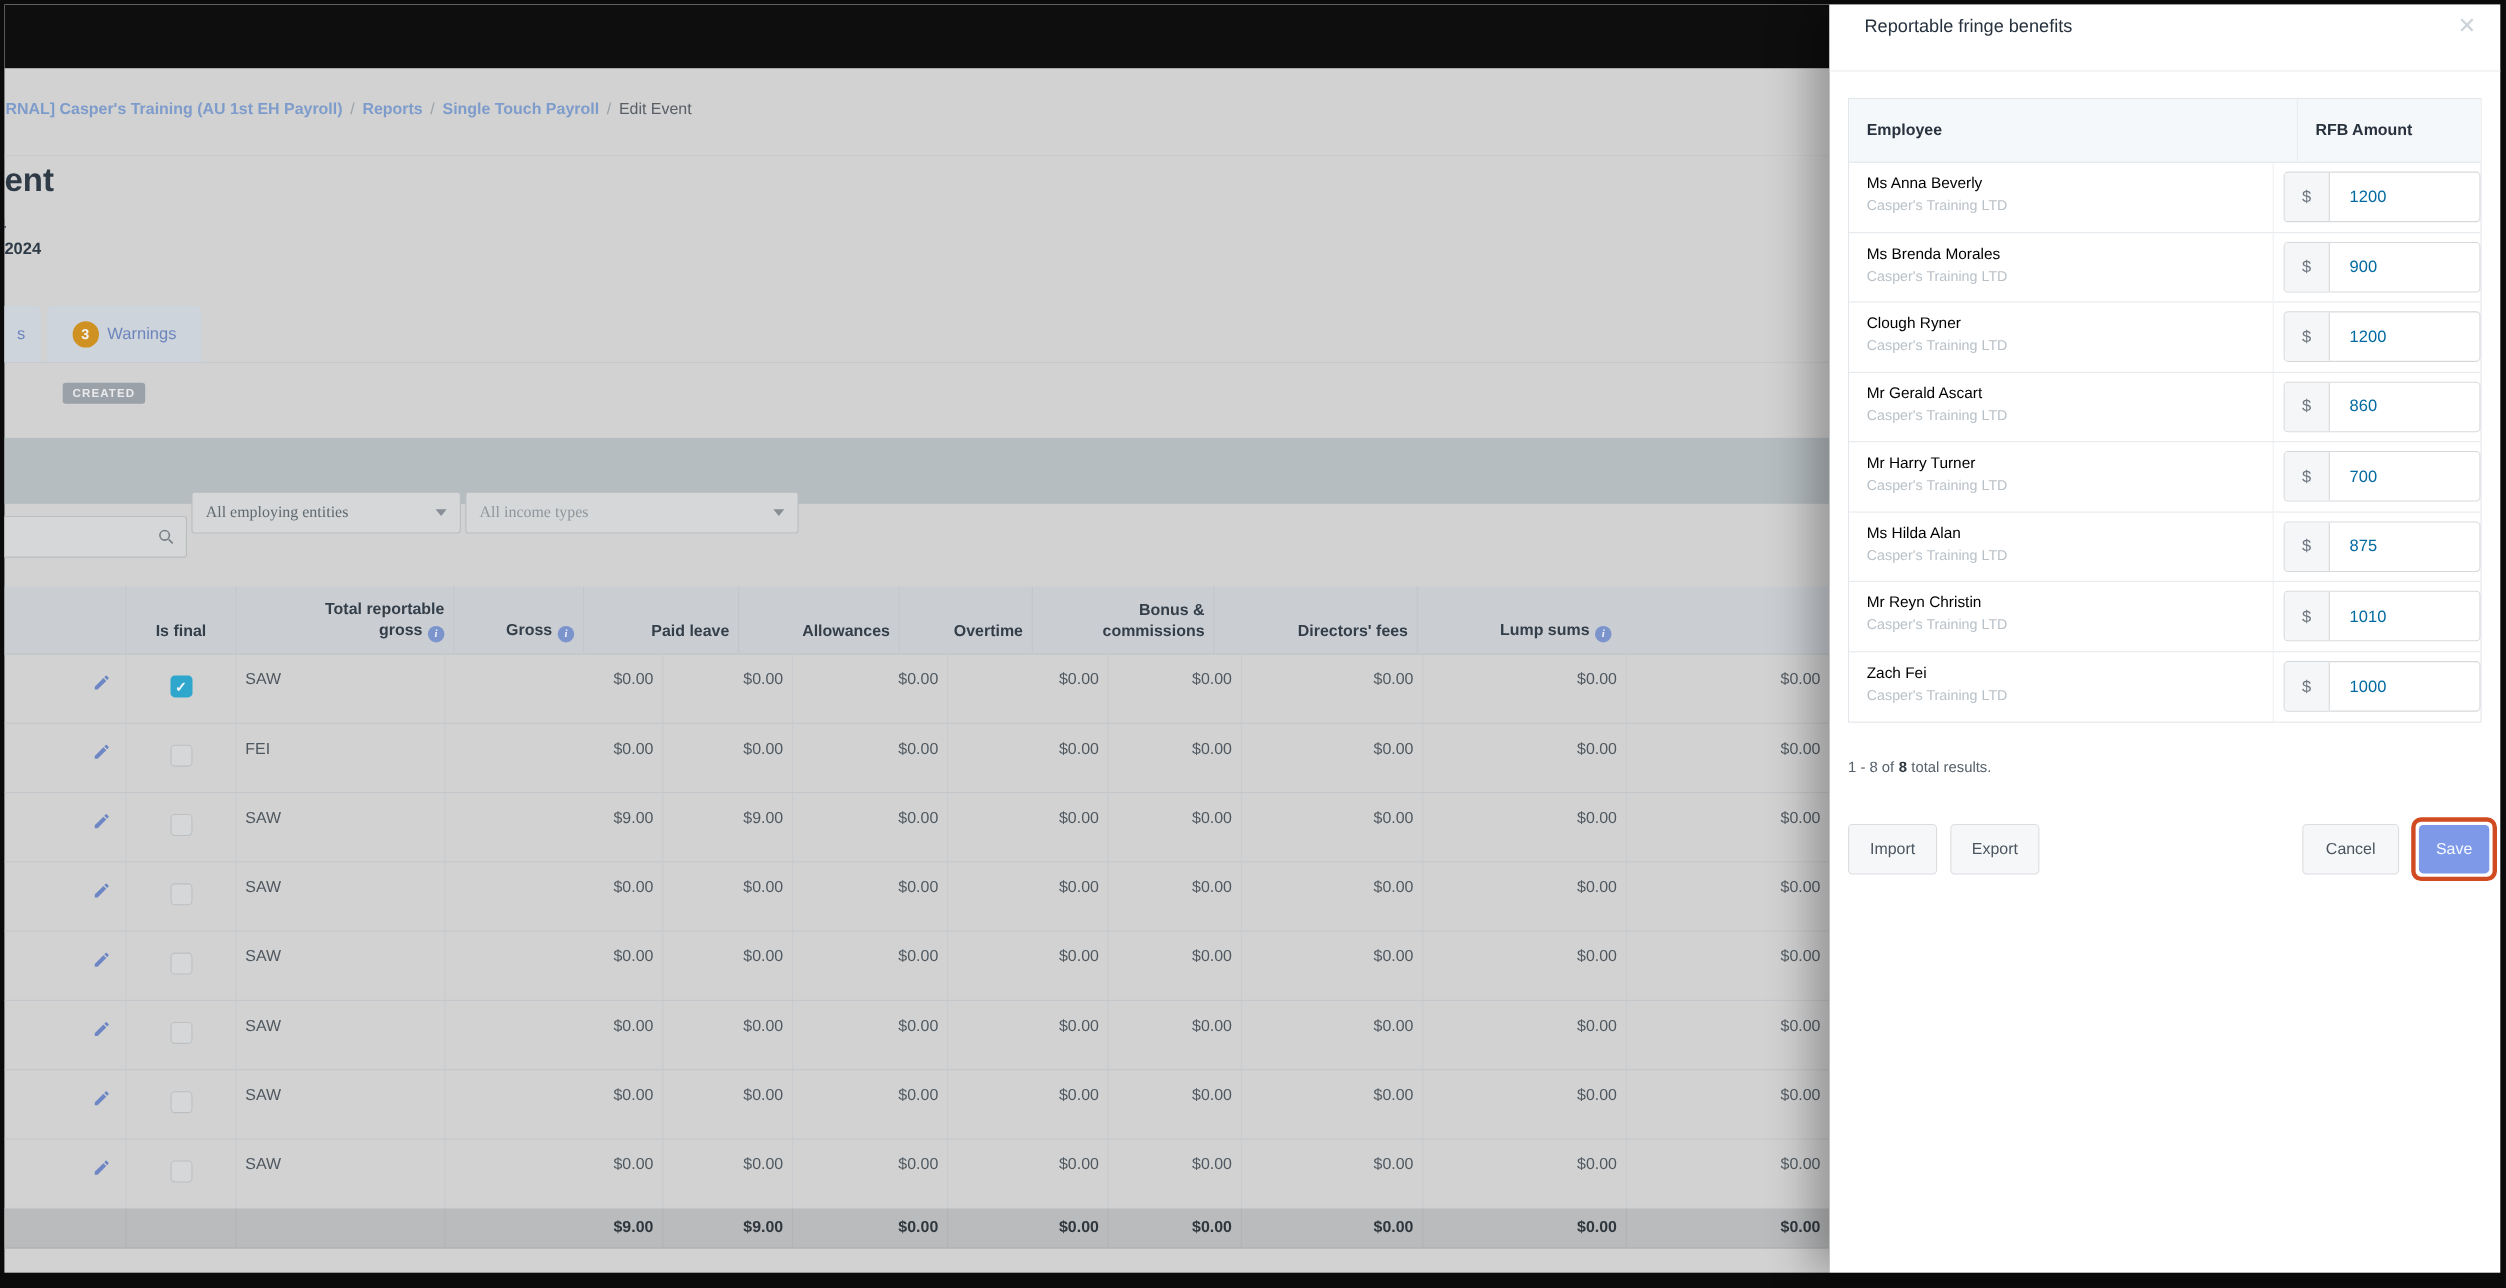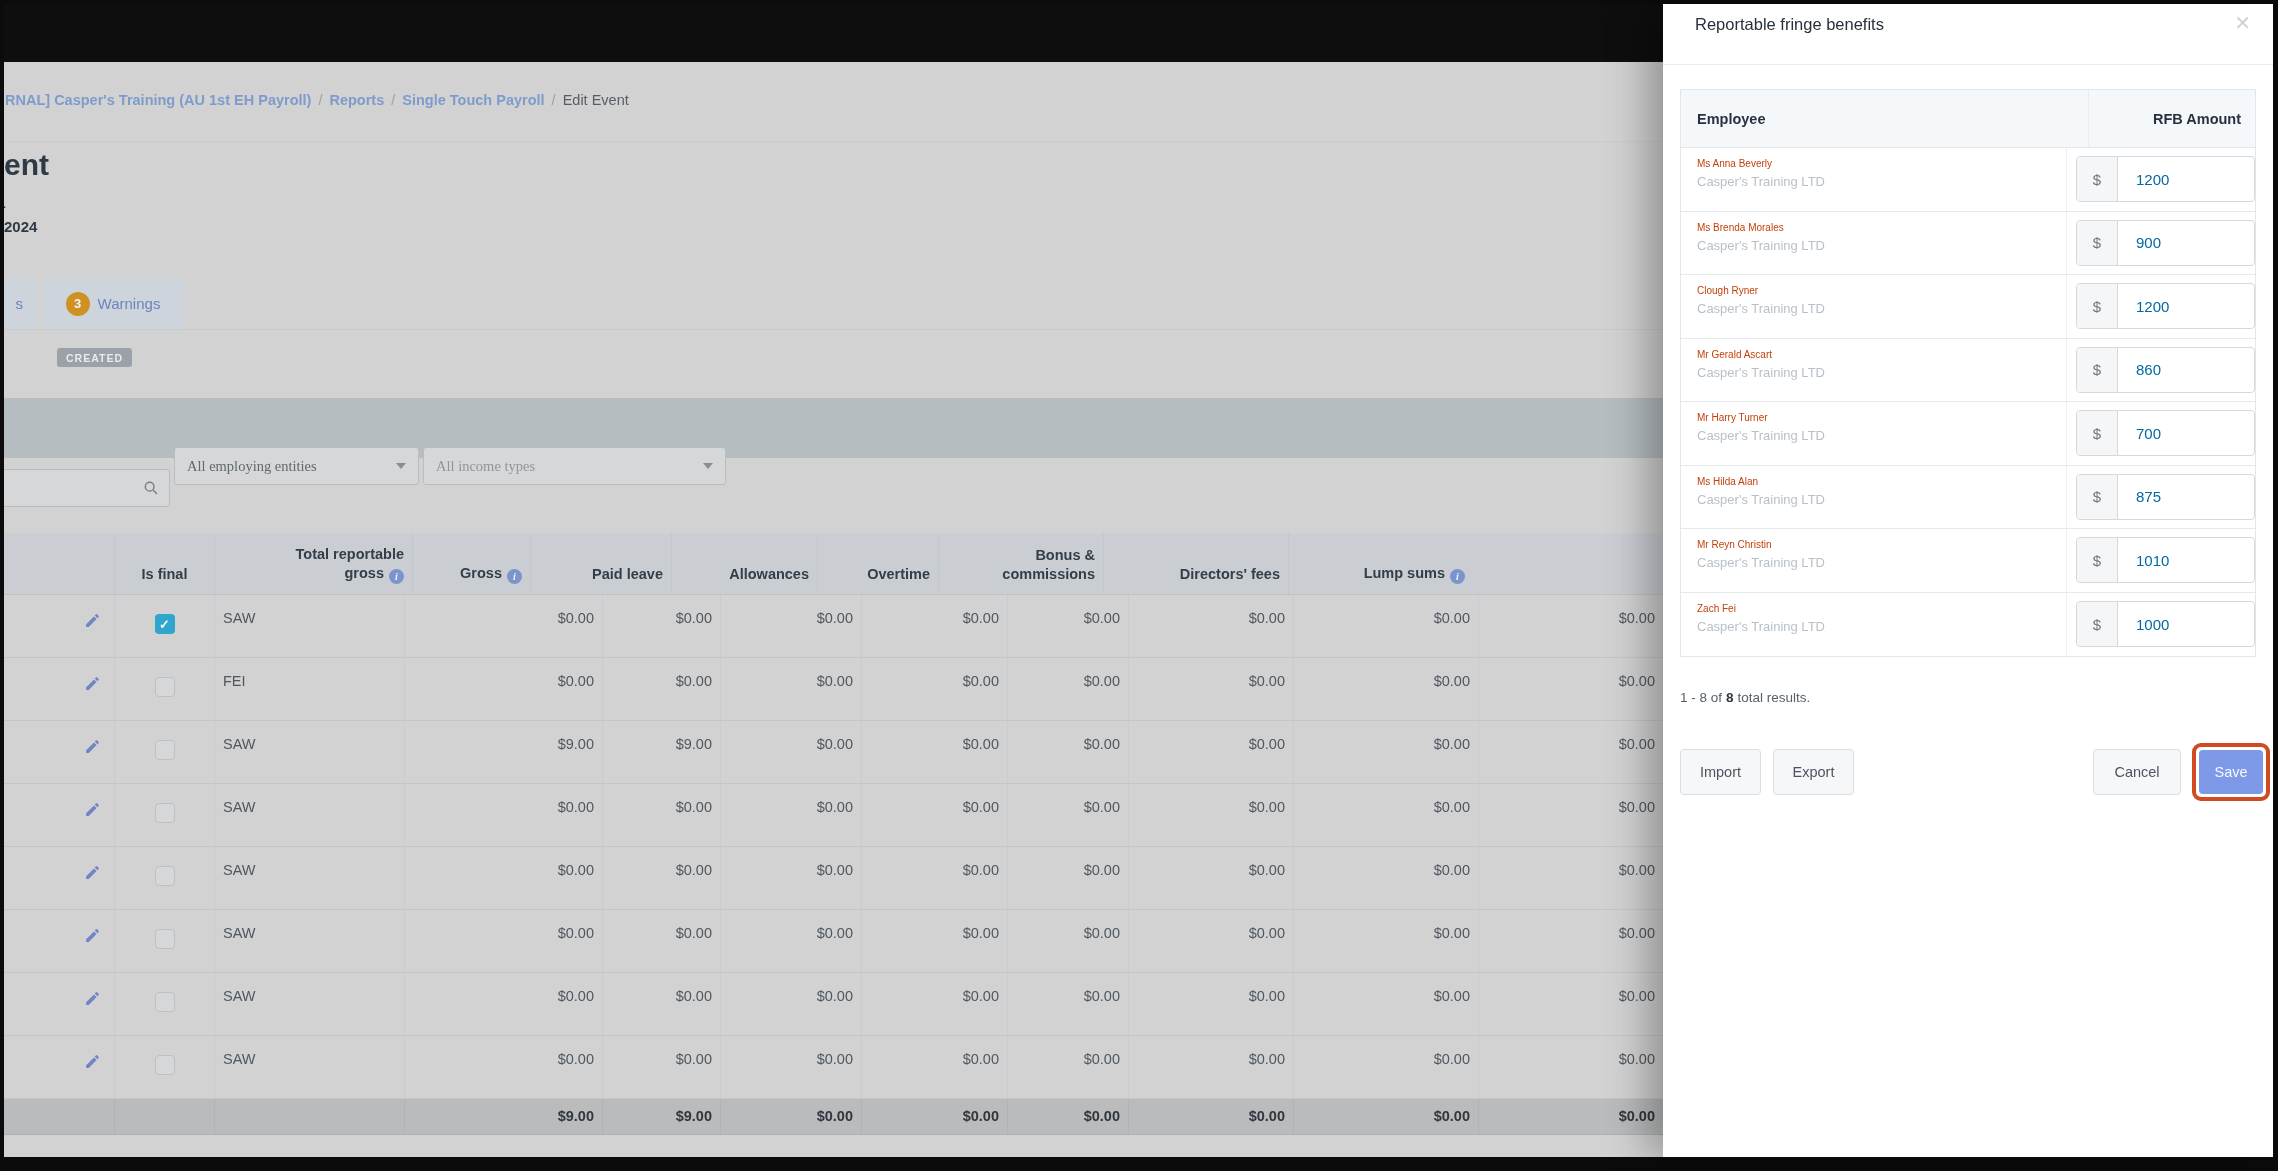--- a/index.html
+++ b/index.html
@@ -51,27 +51,27 @@
   .totcell{box-sizing:border-box;padding:9px 8px 0 8px;font-size:14.5px;font-weight:bold;color:#2f373e;border-left:1px solid #b1b3b5;text-align:right;}
   .totcell:first-child{border-left:none;}
   .info{display:inline-flex;width:15px;height:15px;border-radius:50%;background:#7c94cc;color:#eef1f8;font-size:10px;font-style:italic;font-weight:bold;font-family:"Liberation Serif",serif;align-items:center;justify-content:center;margin-left:5px;vertical-align:-2px;}
 
   
   .modal{position:absolute;left:1663px;top:4px;width:610px;height:1153px;background:#ffffff;box-shadow:-16px 0 38px rgba(0,0,0,0.30);}
   .m-title{position:absolute;left:32px;top:11px;font-size:16.5px;font-weight:500;color:#26313d;}
   .m-close{position:absolute;right:22px;top:7px;font-size:20px;color:#ccd2d7;cursor:pointer;}
   .m-divider{position:absolute;left:0;top:60px;width:100%;border-top:1px solid #e9ebee;}
   .m-table{position:absolute;left:17px;top:85px;width:576px;border:1px solid #e3e7eb;box-sizing:border-box;}
-  .m-thead{display:flex;height:58px;background:#f5f8fa;border-bottom:1px solid #e3e7eb;box-sizing:border-box;font-size:14.5px;font-weight:600;color:#28323e;gap:48px;}
+  .m-thead{display:flex;height:58px;background:#f5f8fa;border-bottom:1px solid #e3e7eb;box-sizing:border-box;font-size:14.5px;font-weight:600;color:#28323e;}
   .m-hc1{width:408px;box-sizing:border-box;padding-left:16px;border-right:1px solid #e9edf0;display:flex;align-items:center;}
   .m-hc2{flex:1;display:flex;align-items:center;padding-left:16px;}
   .m-row{display:flex;height:63.5px;border-bottom:1px solid #e7eaed;box-sizing:border-box;}
   .m-row:last-child{border-bottom:none;}
   .m-c1{width:408px;box-sizing:border-box;padding:10px 0 0 16px;border-right:1px solid #edf0f2;}
-  .m-name{font-size:10px;color:#c2410c;}
+  .m-name{font-size:14px;color:#000000;}
   .m-co{font-size:13px;color:#b9c1c8;margin-top:5px;}
   .m-c2{flex:1;display:flex;align-items:center;padding-left:9px;}
   .amt{display:flex;height:44px;border:1px solid #d6d9dc;border-radius:4px;overflow:hidden;background:#fff;}
   .amt-pre{width:40px;background:#f5f6f7;border-right:1px solid #d6d9dc;display:flex;align-items:center;justify-content:center;color:#6d7680;font-size:15px;}
   .amt-in{width:118px;border:none;outline:none;padding:0 0 0 18px;font-size:15px;color:#0369a1;font-family:inherit;background:transparent;}
   .m-results{position:absolute;left:17px;top:686px;font-size:13.5px;color:#55606a;}
   .m-results strong{margin:0 4px;color:#2c3742;}
   .btn{position:absolute;top:745px;height:46px;border-radius:4px;font-size:14.5px;display:flex;align-items:center;justify-content:center;box-sizing:border-box;cursor:pointer;}
   .btn-light{background:#f6f7f8;border:1px solid #dbdee1;color:#4a5560;}
   .btn-import{left:17px;width:81px;}

